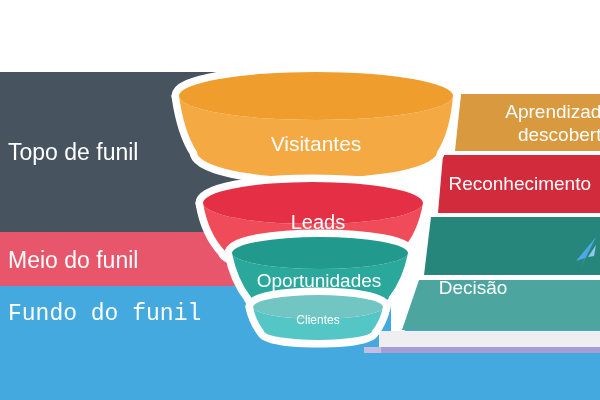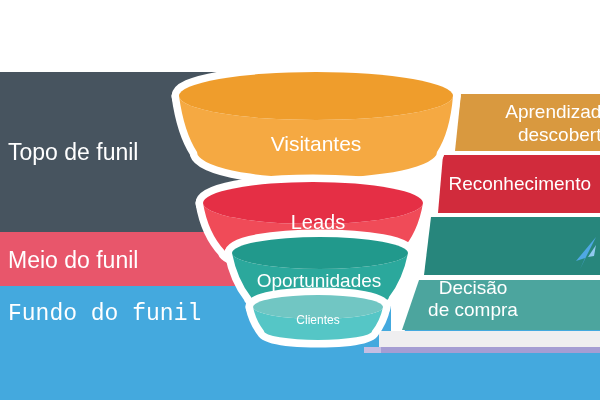--- a/index.html
+++ b/index.html
@@ -84,16 +84,15 @@
 
   <div class="txt banner-text right" style="left:440px;top:100px;width:172px;line-height:23px;">
     <div>Aprendizado</div>
     <div>descoberta</div>
   </div>
   <div class="txt banner-text right" style="left:420px;top:172px;width:171px;text-align:right;">
     <div>Reconhecimento</div>
   </div>
   <div class="txt banner-text center" style="left:403px;top:277px;width:140px;line-height:22px;">
     <div>Decisão</div>
-    <div>de compra</div>
   </div>
 
 </div>
 
 </body></html>

